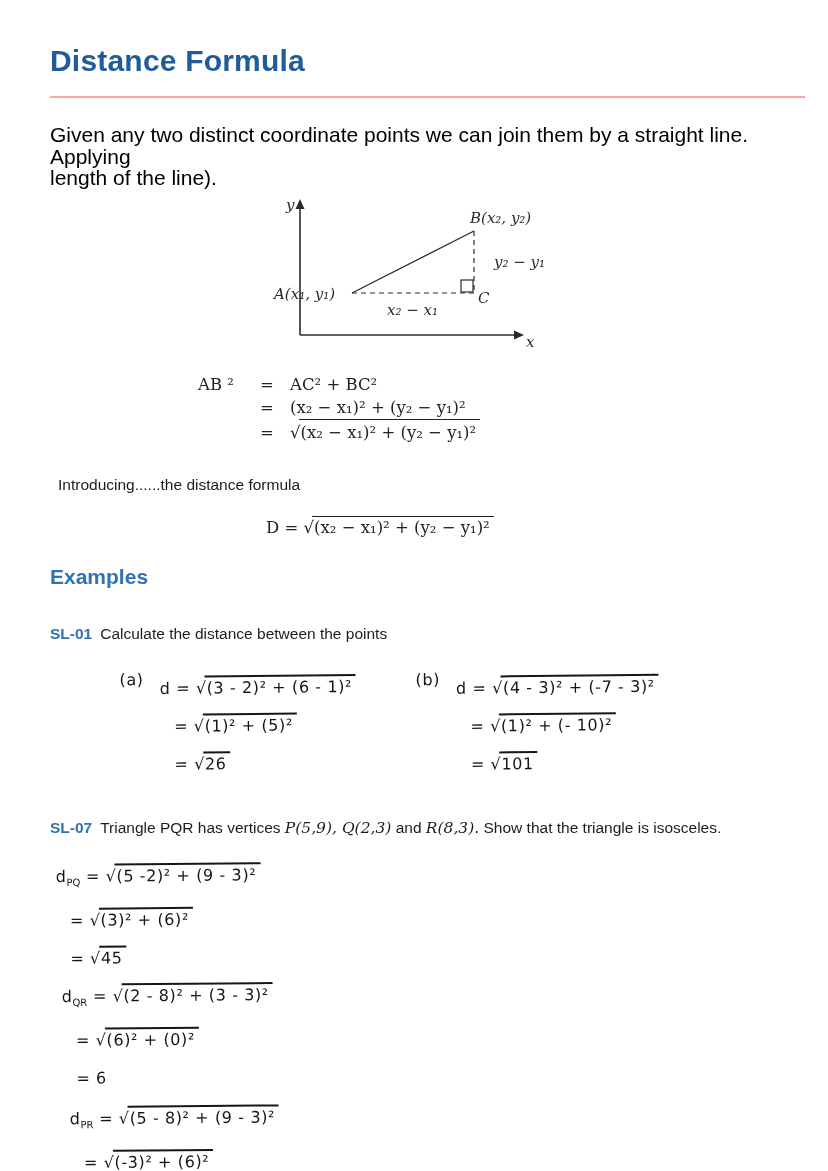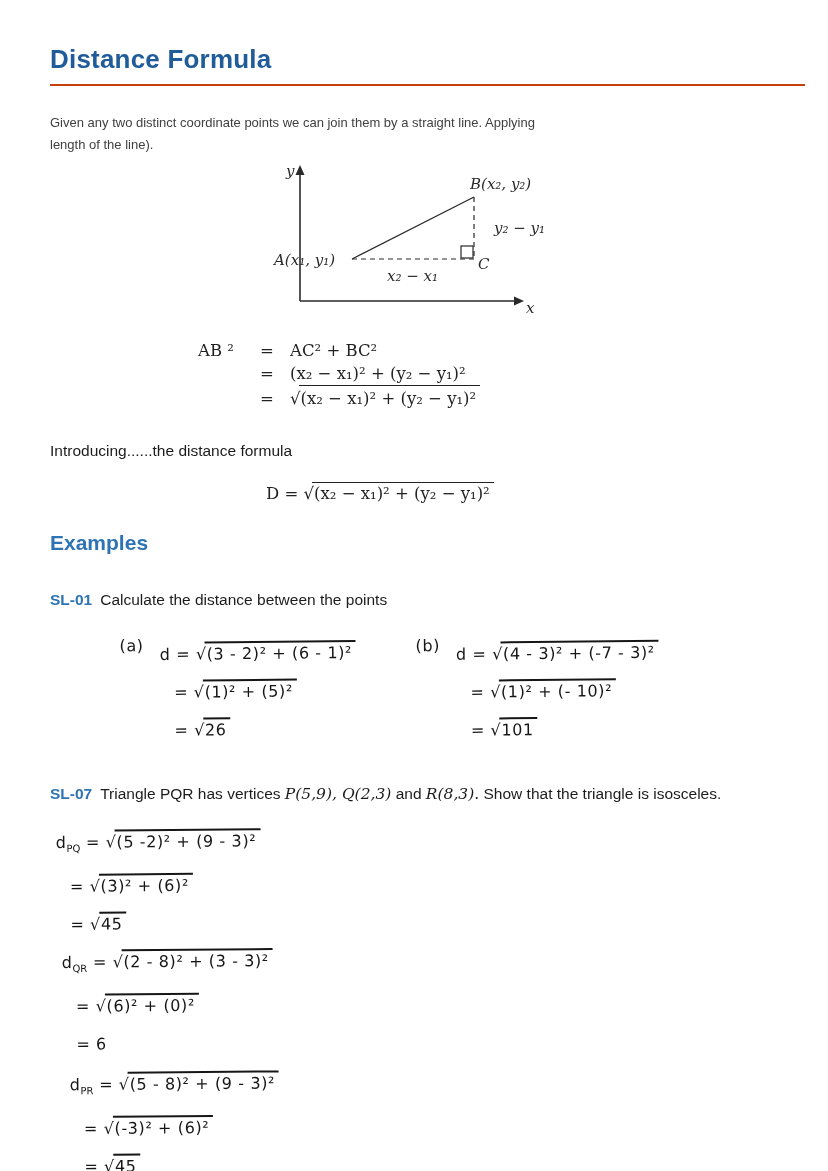--- a/index.html
+++ b/index.html
@@ -8,46 +8,46 @@
     width: 828px; height: 1171px;
     font-family: "Liberation Sans", sans-serif;
     color: #1c1c1c;
     overflow: hidden;
     position: relative;
   }
   .content { padding: 44px 23px 0 50px; }
 
   
   .title {
-    font-size: 26px; font-weight: 600; color: #1f5c99;
+    font-size: 30px; font-weight: 600; color: #1f5c99;
     letter-spacing: 0.2px;
-    padding-bottom: 9px;
-    border-bottom: 2px solid #c2410c;
-  }
-
-  
-  .intro { margin-top: 26px; font-size: 13px; line-height: 21.5px; color: #404040; }
+    padding-bottom: 18px;
+    border-bottom: 2px solid #fca5a5;
+  }
+
+  
+  .intro { margin-top: 26px; font-size: 21px; line-height: 21.5px; color: #000000; }
 
   
   .diagram-wrap { margin: 6px 0 0 212px; width: 310px; height: 152px; }
   .diagram-wrap text {
     font-family: "DejaVu Serif", serif; font-style: italic; font-size: 15px; fill: #2a2a2a;
   }
 
   
   .lead-text { margin-top: 10px; font-size: 15.5px; }
   .typeset { font-family: "DejaVu Serif", serif; font-size: 16.5px; color: #222; }
   .eq-block { margin: 26px 0 0 148px; }
   .eq-row { display: flex; align-items: baseline; line-height: 23px; }
   .eq-lhs { width: 62px; }
   .eq-sign { width: 30px; }
   .rad { border-top: 1.6px solid currentColor; padding: 1px 4px 0 2px; margin-left: -2px; }
   .rad:empty { display: none; }
 
-  .introducing { margin-top: 32px; font-size: 15.5px; }
+  .introducing { margin-top: 32px; font-size: 15.5px; margin-left: 8px; }
   .d-formula { margin: 24px 0 0 216px; }
 
   
   .examples-heading { margin-top: 28px; font-size: 21px; font-weight: 600; color: #2e74b5; }
   .problem { margin-top: 36px; font-size: 15.5px; }
   .problem .sl-label { color: #2e74b5; font-weight: 700; margin-right: 8px; }
   .math-inline { font-family: "DejaVu Serif", serif; font-style: italic; }
   .parts-row { display: flex; gap: 96px; margin: 24px 0 0 52px; font-size: 15.5px; }
 
   

